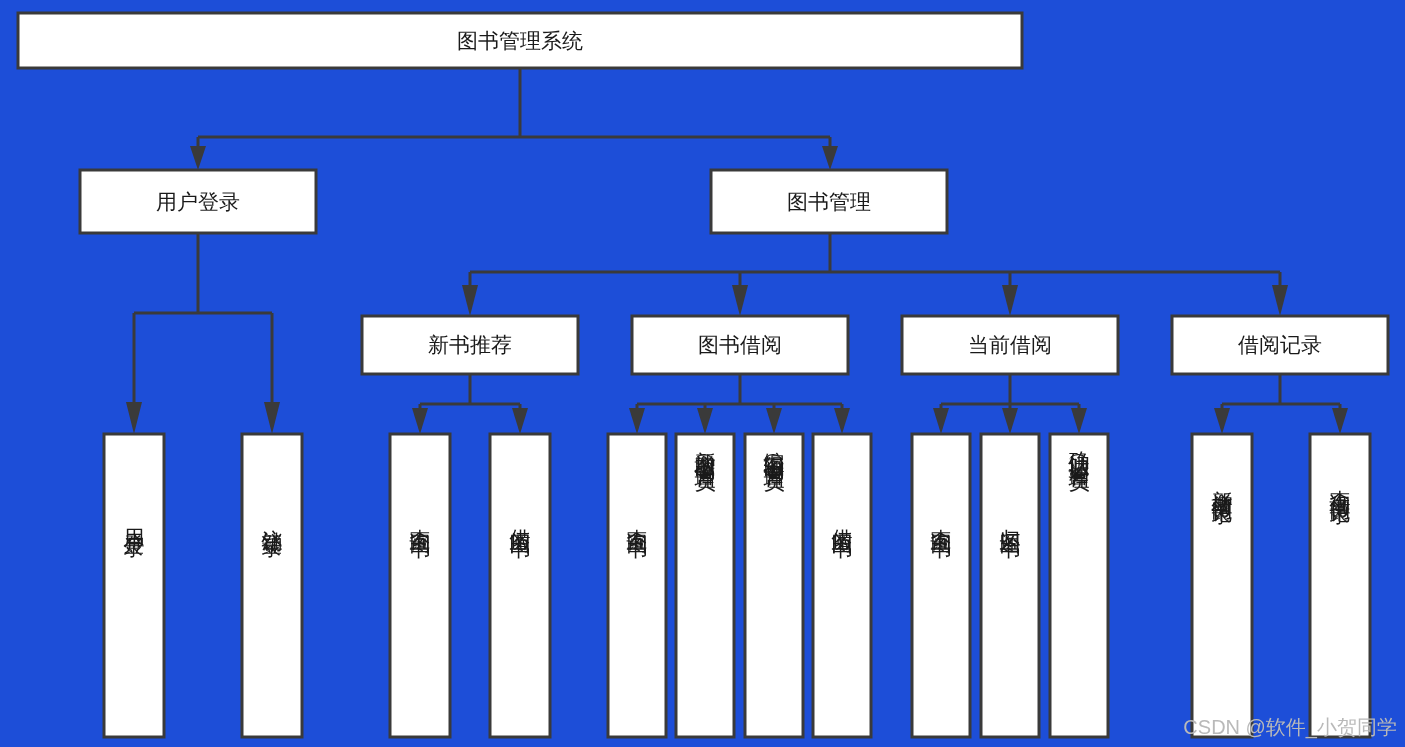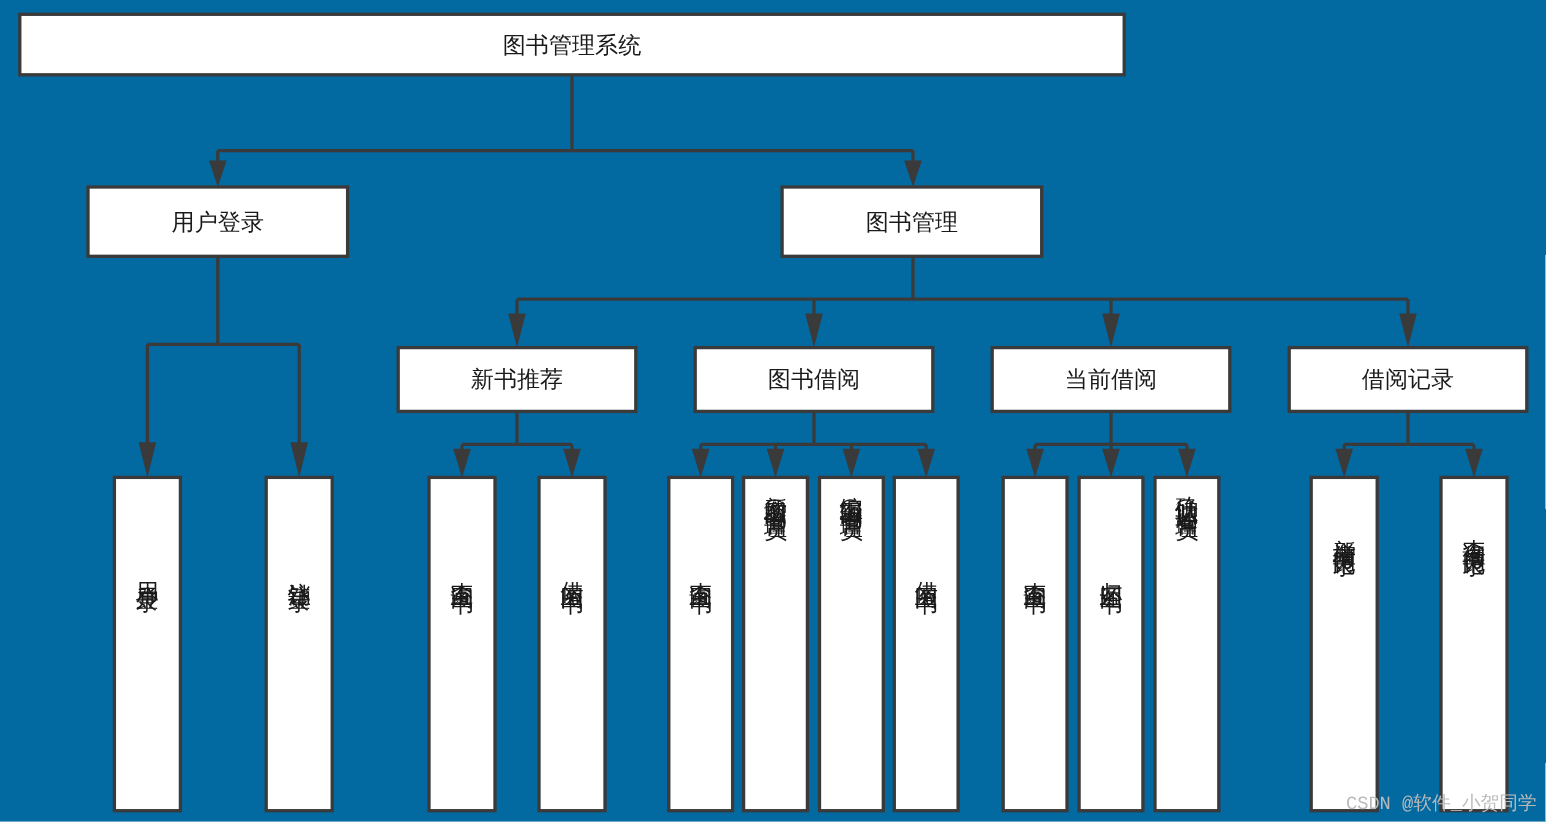--- a/index.html
+++ b/index.html
@@ -4,21 +4,21 @@
 <style>
   html, body {
     margin: 0;
     padding: 0;
     background: #ffffff;
   }
   #diagram-root {
     position: relative;
     width: 1405px;
     height: 747px;
-    background: #0369a1;
+    background: #1d4ed8;
     font-family: "DejaVu Sans", "Liberation Sans", sans-serif;
     overflow: hidden;
   }
   svg#tree-svg {
     position: absolute;
     left: 0;
     top: 0;
     width: 1405px;
     height: 747px;
   }
@@ -50,22 +50,22 @@
     fill: #1a1a1a;
     writing-mode: vertical-rl;
     text-orientation: upright;
     text-anchor: middle;
     letter-spacing: 3px;
   }
   .watermark-text {
     position: absolute;
     right: 8px;
     bottom: 6px;
-    font-family: Liberation Mono, monospace;
-    font-size: 17px;
+    font-family: Liberation Sans, sans-serif;
+    font-size: 20px;
     color: #b9b9b9;
     white-space: nowrap;
     pointer-events: none;
   }
 </style>
 </head>
 <body>
 
 <div id="diagram-root">
 

